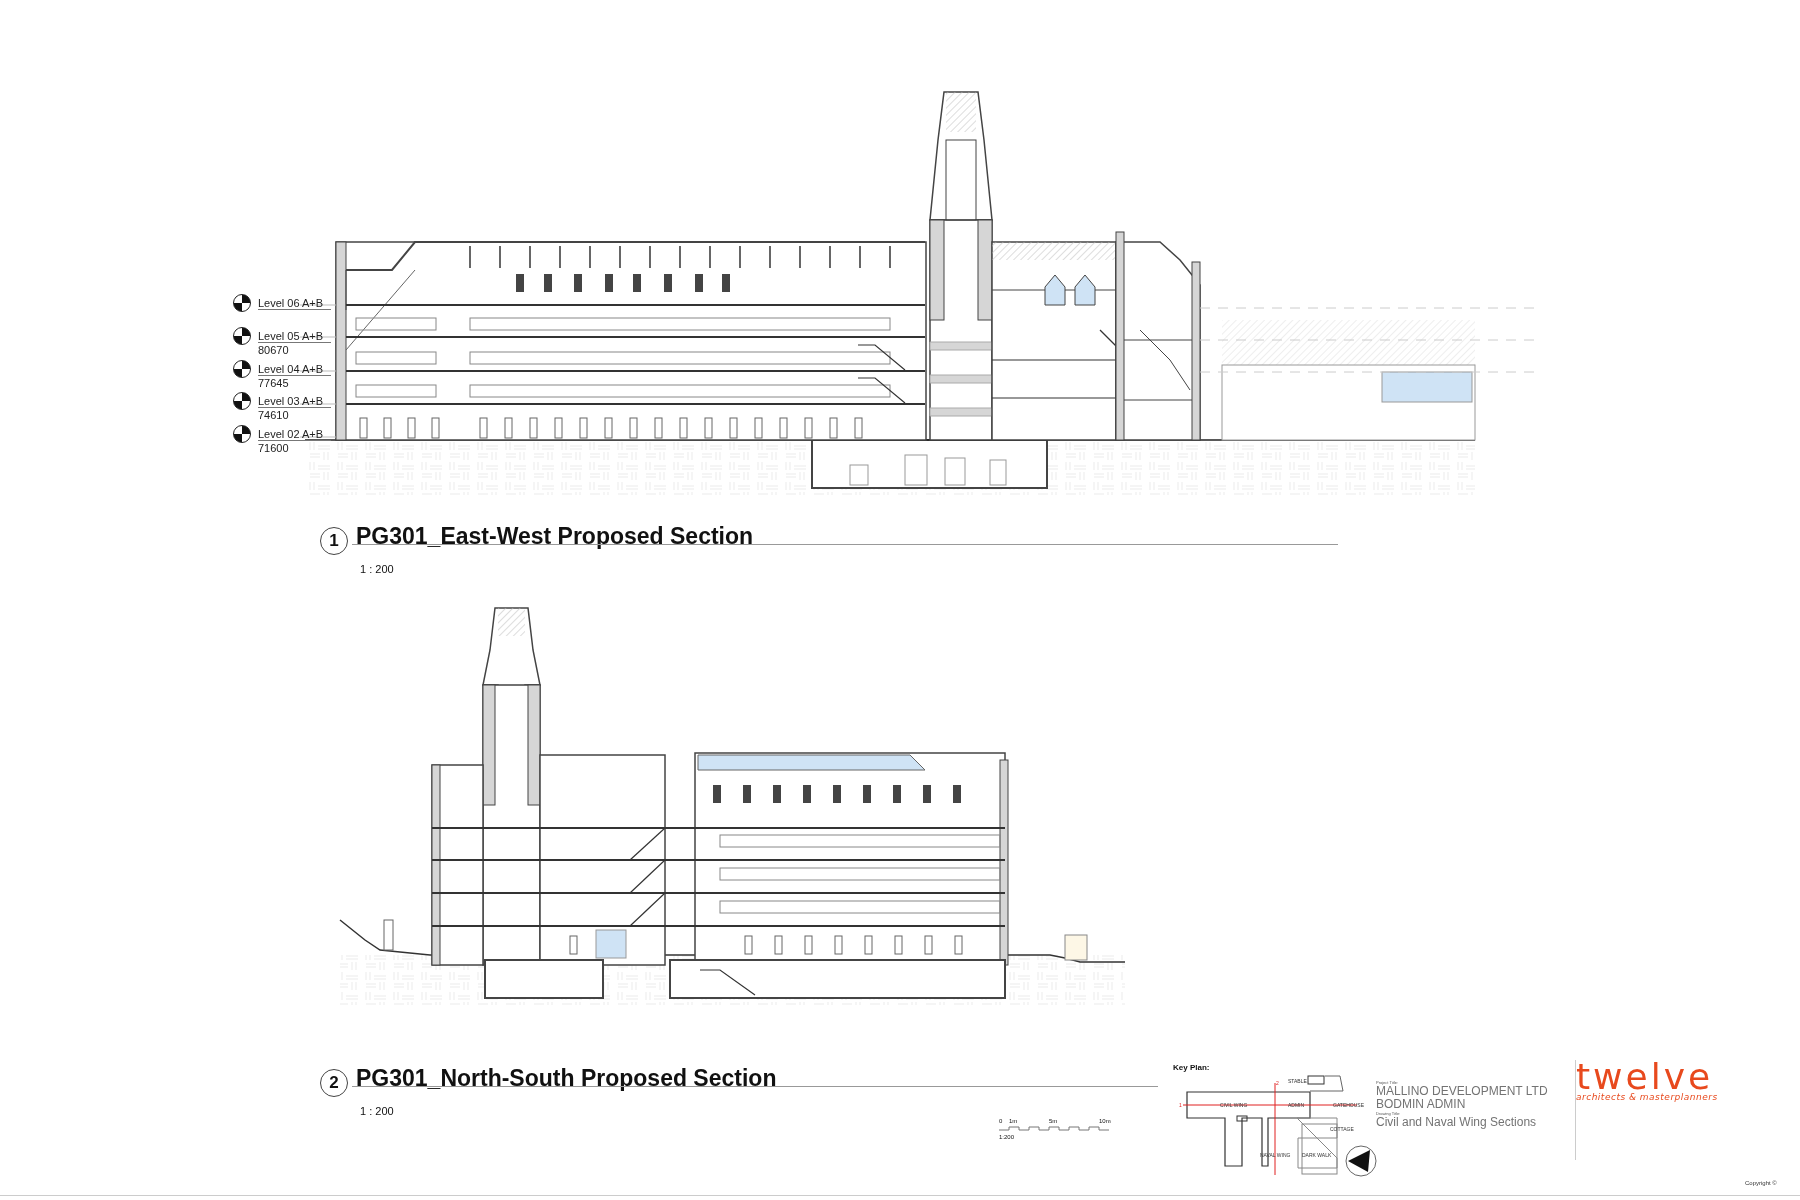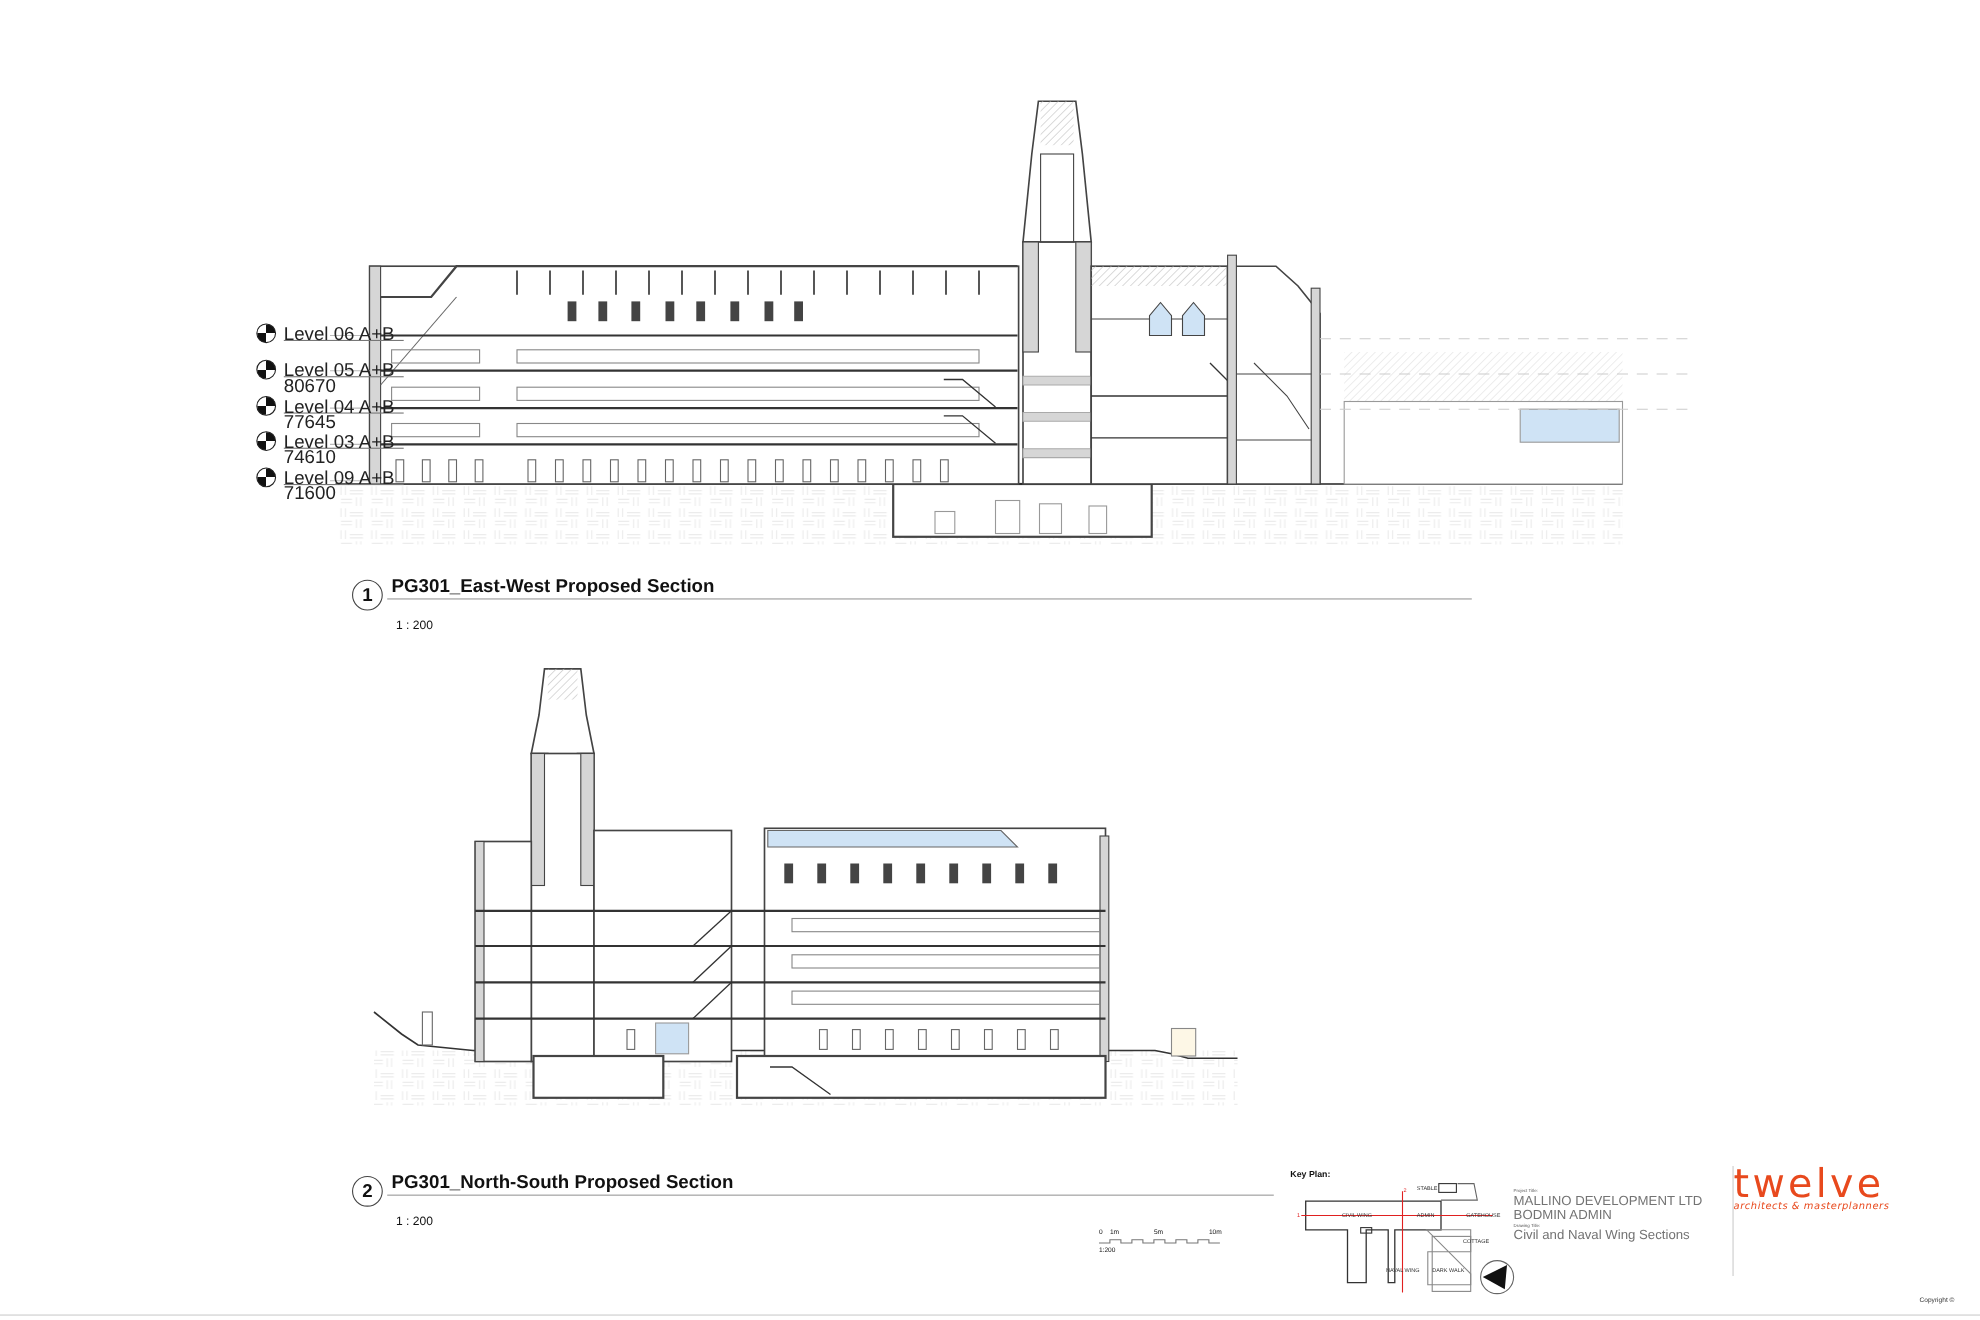--- a/index.html
+++ b/index.html
@@ -1,26 +1,26 @@
 <!DOCTYPE html>
 <html><head>
 <meta charset="utf-8">
 <style>
   html, body { margin:0; padding:0; background:#ffffff; }
   body { width:1800px; height:1200px; position:relative; overflow:hidden; font-family:"Liberation Sans", sans-serif; color:#111; }
   .abs { position:absolute; }
-  .lvl { position:absolute; font-size:17px; line-height:11px; color:#222; }
+  .lvl { position:absolute; font-size:11px; line-height:11px; color:#222; }
   .lvl .marker { position:absolute; left:-25px; top:-4px; width:16px; height:16px; border-radius:50%; border:1px solid #222;
     background:conic-gradient(#111 0 90deg, #fff 90deg 180deg, #111 180deg 270deg, #fff 270deg 360deg); }
   .lvl .name { border-bottom:1px solid #777; padding-right:8px; display:inline-block; }
   .lvl .elev { display:block; margin-top:2px; }
   .title-block { position:absolute; }
   .title-block .num { position:absolute; left:0; top:4px; width:26px; height:26px; border:1px solid #444; border-radius:50%;
     font-weight:bold; font-size:17px; text-align:center; line-height:26px; }
-  .title-block .ttl { position:absolute; left:36px; top:0; font-weight:bold; font-size:17px; white-space:nowrap;text-align:right; }
+  .title-block .ttl { position:absolute; left:36px; top:0; font-weight:bold; font-size:23px; white-space:nowrap;text-align:right; }
   .title-block .scale { position:absolute; left:40px; top:40px; font-size:11px; }
   .title-block .rule { position:absolute; left:32px; top:21px; height:1px; background:#999; }
   .keyplan-label { font-size:8px; font-weight:bold; }
   .kp-txt { position:absolute; font-size:5px; color:#333; }
   .proj-small { font-size:4px; color:#555; }
   .proj-big { font-size:12px; line-height:13px; color:#737373; }
   .logo { font-family:"DejaVu Sans", sans-serif; color:#e8491d; }
   .contact { font-size:8px; line-height:9.5px; color:#222; }
 </style>
 </head>
@@ -196,21 +196,21 @@
   <span class="name">Level 04 A+B</span>
   <span class="elev">77645</span>
 </div>
 <div class="lvl" style="left:258px;top:396px;">
   <span class="marker"></span>
   <span class="name">Level 03 A+B</span>
   <span class="elev">74610</span>
 </div>
 <div class="lvl" style="left:258px;top:429px;">
   <span class="marker"></span>
-  <span class="name">Level 09 A+B</span>
+  <span class="name">Level 02 A+B</span>
   <span class="elev">71600</span>
 </div>
 
 <div class="title-block" style="left:320px;top:523px;width:1020px;height:40px;">
   <div class="num">1</div>
   <div class="ttl">PG301_East-West Proposed Section</div>
   <div class="rule" style="width:986px;"></div>
   <div class="scale">1 : 200</div>
 </div>
 

